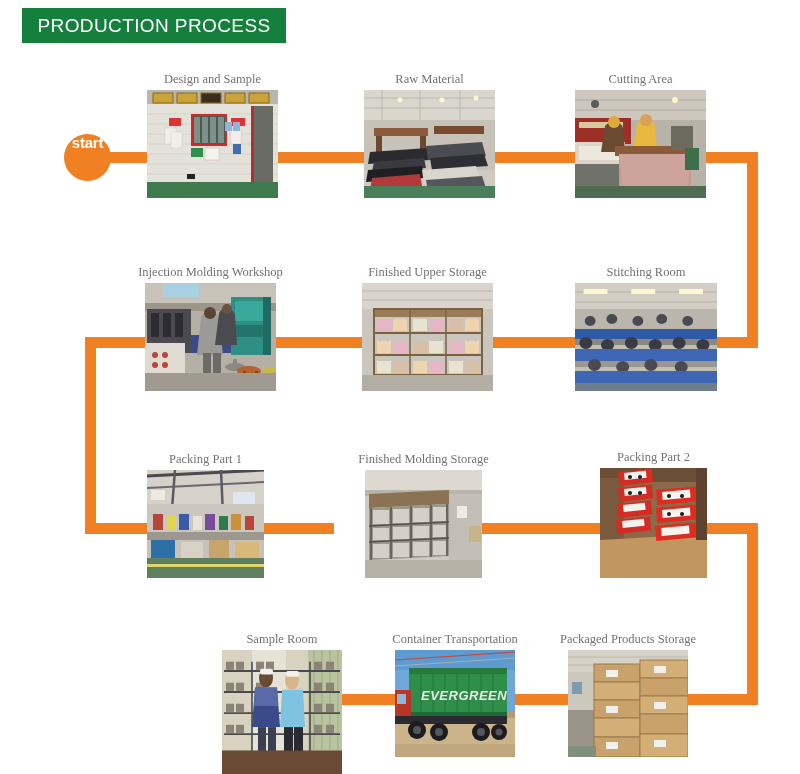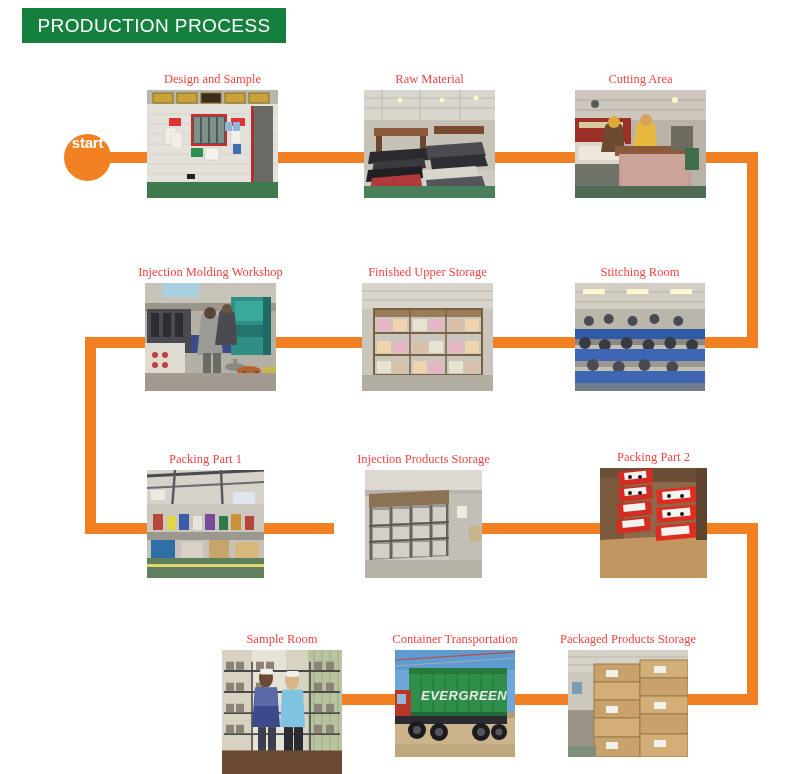--- a/index.html
+++ b/index.html
@@ -71,21 +71,21 @@
     position: absolute;
   }
   .card-label {
     position: absolute;
     left: 50%;
     transform: translateX(-50%);
     bottom: 100%;
     margin-bottom: 3px;
     font-family: "Liberation Serif", serif;
     font-size: 12.5px;
-    color: #ef4444;
+    color: #737373;
     white-space: nowrap;
     line-height: 1.1;
   }
   .photo {
     position: absolute;
     left: 0;
     top: 0;
     width: 100%;
     height: 100%;
     overflow: hidden;
@@ -323,21 +323,21 @@
           <rect x="51" y="78" width="14" height="12" fill="#f0d4b0"></rect>
           <rect x="67" y="78" width="14" height="12" fill="#e6b6c6"></rect>
           <rect x="87" y="78" width="14" height="12" fill="#e8e2d0"></rect>
           <rect x="103" y="78" width="14" height="12" fill="#d8c0a8"></rect>
         </g>
         <rect x="0" y="92" width="131" height="16" fill="#b3aea4"></rect>
       </svg>
     </div>
   </div>
 
-  <div class="card" style="left:575px; top:283px; width:130px; height:108px;">
+  <div class="card" style="left:575px; top:283px; width:142px; height:108px;">
     <div class="card-label">Stitching Room</div>
     <div class="photo">
       <svg viewBox="0 0 131 108" preserveAspectRatio="none">
         <rect width="131" height="108" fill="#c2beb4"></rect>
         <rect x="0" y="0" width="131" height="28" fill="#d2cec4"></rect>
         <g stroke="#b0aca2" stroke-width="0.8">
           <line x1="0" y1="9" x2="131" y2="9"></line>
             <line x1="0" y1="19" x2="131" y2="19"></line>
         </g>
         <rect x="8" y="6" width="22" height="5" fill="#fff6d2"></rect>
@@ -403,21 +403,21 @@
         <rect x="34" y="72" width="22" height="16" fill="#d8d2c6"></rect>
         <rect x="62" y="70" width="20" height="18" fill="#c8a46a"></rect>
         <rect x="88" y="72" width="24" height="16" fill="#d8b87a"></rect>
         <rect x="0" y="88" width="117" height="20" fill="#5f7f5f"></rect>
         <rect x="0" y="94" width="117" height="3" fill="#e0d86a"></rect>
       </svg>
     </div>
   </div>
 
   <div class="card" style="left:365px; top:470px; width:117px; height:108px;">
-    <div class="card-label">Injection Products Storage</div>
+    <div class="card-label">Finished Molding Storage</div>
     <div class="photo">
       <svg viewBox="0 0 117 108" preserveAspectRatio="none">
         <rect width="117" height="108" fill="#cfcbc2"></rect>
         <rect x="0" y="0" width="117" height="22" fill="#dedac f"></rect>
         <rect x="0" y="0" width="117" height="22" fill="#ddd9d0"></rect>
         <rect x="0" y="20" width="117" height="6" fill="#b8b4ab"></rect>
         <path d="M4 24 L84 20 L84 34 L4 38 Z" fill="#8a7252"></path>
         <path d="M4 38 L84 34 L84 86 L4 90 Z" fill="#9a9690"></path>
         <g stroke="#55504a" stroke-width="1.4">
           <line x1="6" y1="38" x2="6" y2="90"></line>

